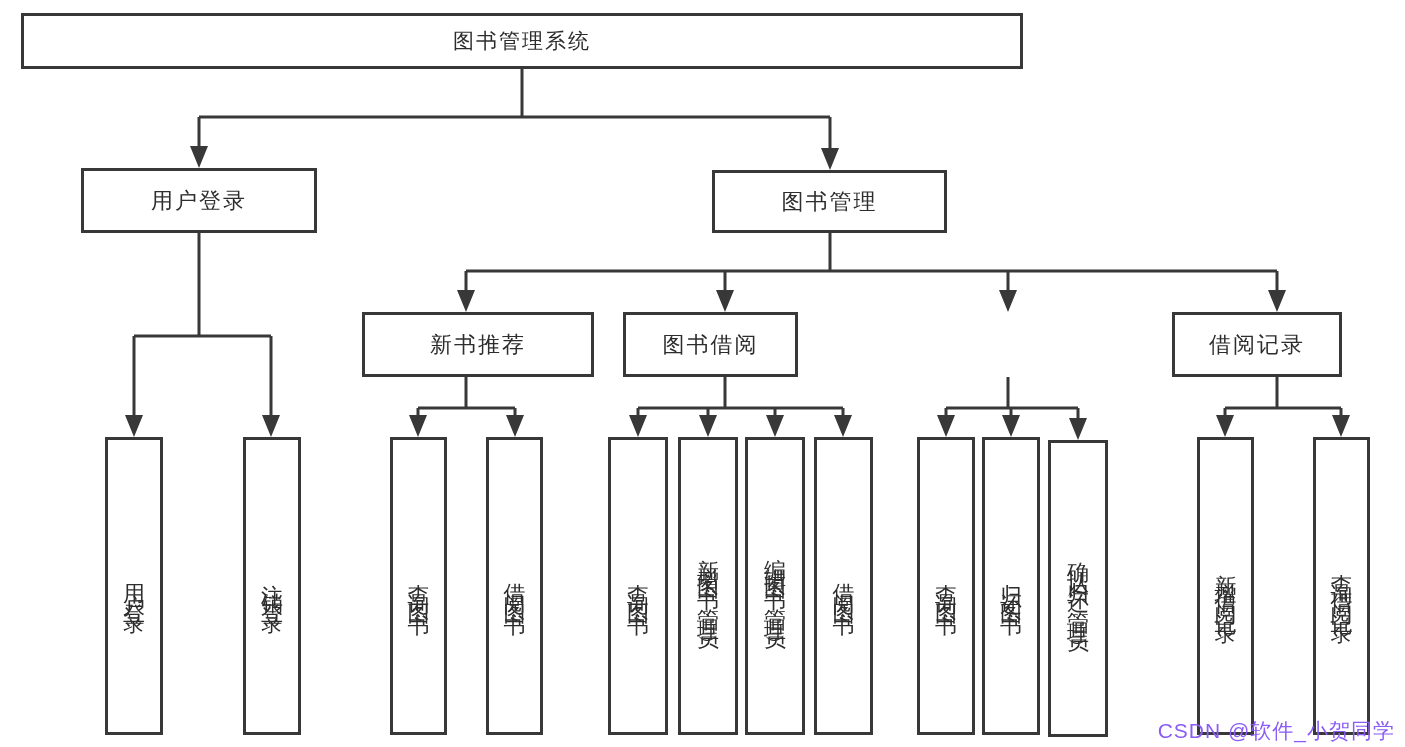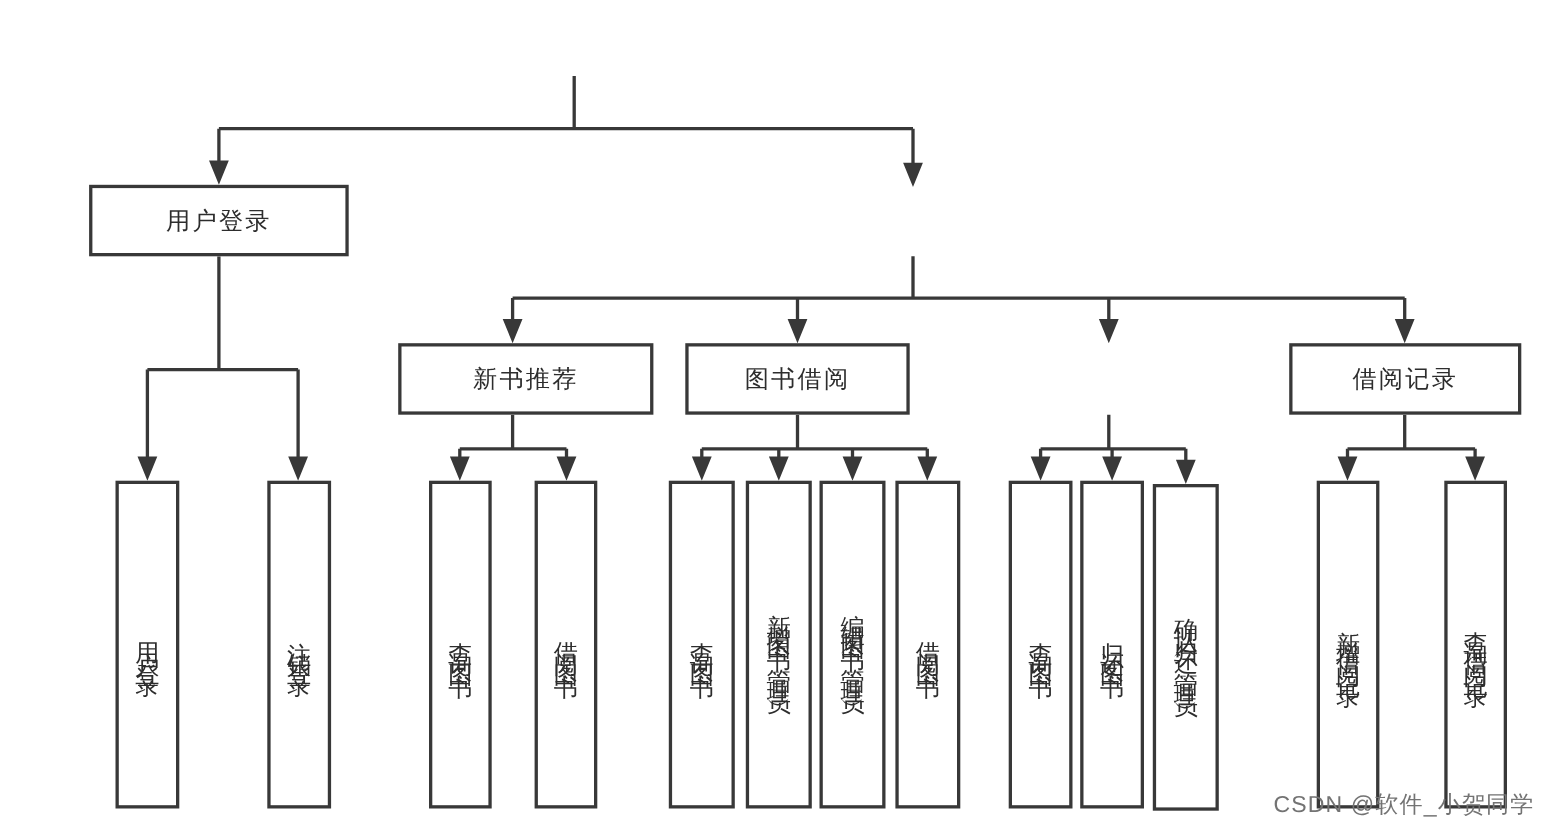--- a/index.html
+++ b/index.html
@@ -33,21 +33,21 @@
     letter-spacing:10px;
     line-height:1;
     white-space:nowrap;
   }
   .watermark{
     position:absolute;
     left:1150px;top:717px;
     width:245px;
     text-align:right;
     font-size:21px;
-    color:#737373;
+    color:#8b5cf6;
     letter-spacing:1px;
     white-space:nowrap;
   }
 </style>
 </head>
 <body>
 
 <div class="stage">
 
   <svg class="connectors" viewBox="0 0 1405 747" xmlns="http://www.w3.org/2000/svg">
@@ -100,32 +100,38 @@
       M699 415 L717 415 L708 437 Z
       M766 415 L784 415 L775 437 Z
       M834 415 L852 415 L843 437 Z
       M937 415 L955 415 L946 437 Z
       M1002 415 L1020 415 L1011 437 Z
       M1069 418 L1087 418 L1078 440 Z
       M1216 415 L1234 415 L1225 437 Z
       M1332 415 L1350 415 L1341 437 Z"></path>
   </svg>
 
+  <div class="node root hbox" style="left:21px;top:13px;width:1002px;height:56px;">
+    <span>图书管理系统</span>
+  </div>
 
   <div class="node hbox" style="left:81px;top:168px;width:236px;height:65px;">
     <span>用户登录</span>
+  </div>
+  <div class="node hbox" style="left:712px;top:170px;width:235px;height:63px;">
+    <span>图书管理</span>
   </div>
 
   <div class="node hbox" style="left:362px;top:312px;width:232px;height:65px;">
     <span>新书推荐</span>
   </div>
-  <div class="node hbox" style="left:623px;top:312px;width:204px;height:65px;">
+  <div class="node hbox" style="left:623px;top:312px;width:175px;height:65px;">
     <span>图书借阅</span>
   </div>
-  <div class="node hbox" style="left:1172px;top:312px;width:211px;height:65px;">
+  <div class="node hbox" style="left:1172px;top:312px;width:170px;height:65px;">
     <span>借阅记录</span>
   </div>
 
   <div class="node leaf" style="left:105px;top:437px;width:58px;height:298px;">
     <span>用户登录</span>
   </div>
   <div class="node leaf" style="left:243px;top:437px;width:58px;height:298px;">
     <span>注销登录</span>
   </div>
 

